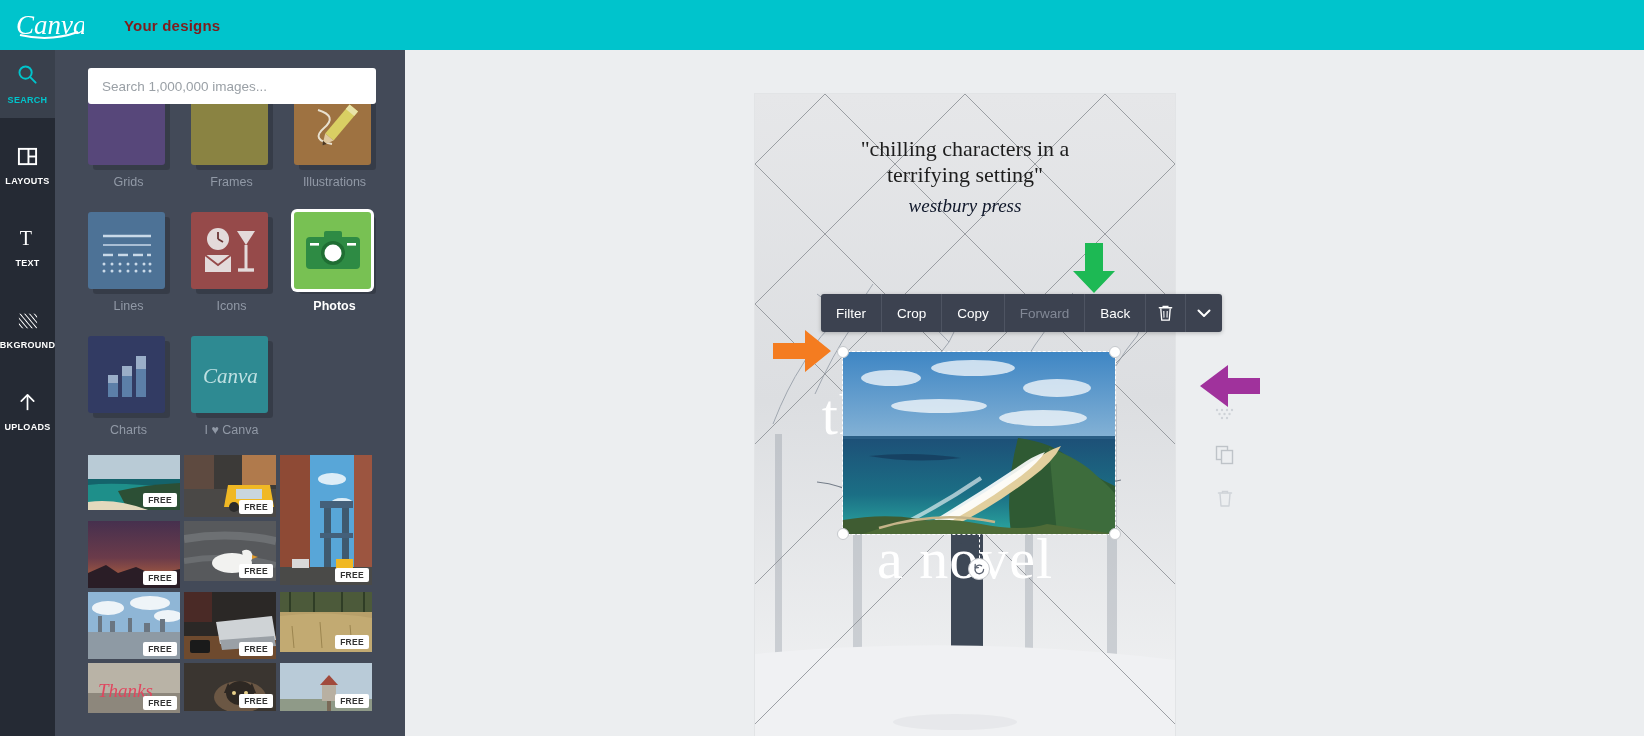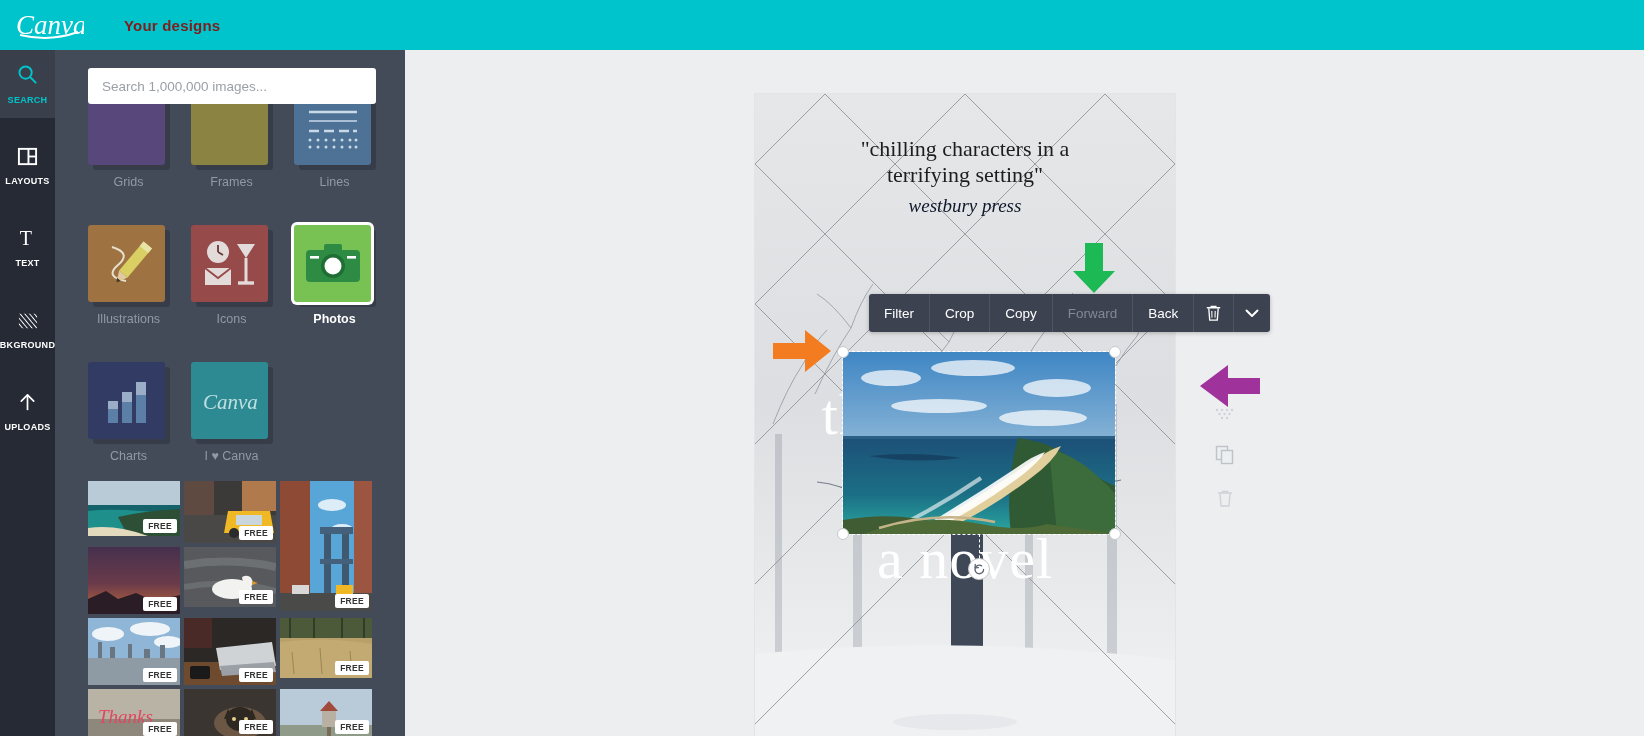--- a/index.html
+++ b/index.html
@@ -100,21 +100,21 @@
   .search-box::placeholder { color: #9aa0a6; }
 
   .panel-scroll {
     position: absolute; top: 0; left: 0;
     width: 350px; height: 686px;
     padding: 38px 33px 0 33px;
   }
   .cat-grid {
     display: grid;
     grid-template-columns: repeat(3, 81px);
-    gap: 36px 22px;
+    gap: 23px 22px;
   }
   .cat-cell { width: 81px; }
   .cat-thumb {
     position: relative;
     width: 77px; height: 77px;
     border-radius: 3px;
     cursor: pointer;
     overflow: visible;
   }
   .cat-thumb .stack {
@@ -237,21 +237,21 @@
   .rot-stem {
     position: absolute; left: 50%; bottom: -35px;
     width: 1px; height: 35px;
     border-left: 1px dashed #ffffff;
     z-index: 11;
   }
 
   
   .el-toolbar {
     position: absolute;
-    left: 464px; top: 244px;
+    left: 416px; top: 244px;
     height: 38px;
     background: #3c4250;
     border-radius: 3px;
     display: flex; align-items: stretch;
     z-index: 20;
     box-shadow: 0 1px 4px rgba(0,0,0,0.25);
   }
   .tb-item {
     display: flex; align-items: center; justify-content: center;
     padding: 0 15px;
@@ -369,20 +369,38 @@
       </div>
 
       <div class="cat-cell">
         <div class="cat-thumb">
           <div class="stack"></div>
           <div class="face" style="background:#8a8342"></div>
         </div>
         <div class="cat-label">Frames</div>
       </div>
 
+
+      <div class="cat-cell">
+        <div class="cat-thumb">
+          <div class="stack"></div>
+          <div class="face" style="background:#9e7241">
+            <svg width="62" height="58" viewBox="0 0 62 58">
+              <path d="M16 12 q20 6 6 18 q-14 12 8 16" stroke="#e8e0cf" stroke-width="2" fill="none"></path>
+              <g transform="rotate(40 36 28)">
+                <rect x="31" y="4" width="11" height="38" fill="#d9cf63"></rect>
+                <rect x="31" y="4" width="11" height="6" fill="#e8e3a8"></rect>
+                <polygon points="31,42 42,42 36.5,53" fill="#e0c9a0"></polygon>
+                <polygon points="34,49 39,49 36.5,53" fill="#4a3520"></polygon>
+              </g>
+            </svg>
+          </div>
+        </div>
+        <div class="cat-label">Illustrations</div>
+      </div>
 
       <div class="cat-cell">
         <div class="cat-thumb">
           <div class="stack"></div>
           <div class="face" style="background:#4d7296">
             <svg width="60" height="52" viewBox="0 0 60 52">
               <line x1="6" y1="11" x2="54" y2="11" stroke="#c9d9e8" stroke-width="2.6"></line>
               <line x1="6" y1="20" x2="54" y2="20" stroke="#c9d9e8" stroke-width="1.6"></line>
               <g stroke="#c9d9e8" stroke-width="2.4">
                 <line x1="6" y1="30" x2="16" y2="30"></line>
@@ -408,38 +426,20 @@
               </g>
             </svg>
           </div>
         </div>
         <div class="cat-label">Lines</div>
       </div>
 
       <div class="cat-cell">
         <div class="cat-thumb">
           <div class="stack"></div>
-          <div class="face" style="background:#9e7241">
-            <svg width="62" height="58" viewBox="0 0 62 58">
-              <path d="M16 12 q20 6 6 18 q-14 12 8 16" stroke="#e8e0cf" stroke-width="2" fill="none"></path>
-              <g transform="rotate(40 36 28)">
-                <rect x="31" y="4" width="11" height="38" fill="#d9cf63"></rect>
-                <rect x="31" y="4" width="11" height="6" fill="#e8e3a8"></rect>
-                <polygon points="31,42 42,42 36.5,53" fill="#e0c9a0"></polygon>
-                <polygon points="34,49 39,49 36.5,53" fill="#4a3520"></polygon>
-              </g>
-            </svg>
-          </div>
-        </div>
-        <div class="cat-label">Illustrations</div>
-      </div>
-
-      <div class="cat-cell">
-        <div class="cat-thumb">
-          <div class="stack"></div>
           <div class="face" style="background:#964a4a">
             <svg width="62" height="56" viewBox="0 0 62 56">
               <circle cx="19" cy="16" r="11" fill="#e3dada"></circle>
               <line x1="19" y1="16" x2="19" y2="9" stroke="#6b3636" stroke-width="1.8"></line>
               <line x1="19" y1="16" x2="24" y2="19" stroke="#6b3636" stroke-width="1.8"></line>
               <rect x="6" y="32" width="26" height="17" fill="#e3dada"></rect>
               <path d="M6 32 L19 42 L32 32" stroke="#964a4a" stroke-width="1.8" fill="none"></path>
               <path d="M38 8 H56 L47 22 Z" fill="#e3dada"></path>
               <line x1="47" y1="22" x2="47" y2="46" stroke="#e3dada" stroke-width="3"></line>
               <line x1="39" y1="47" x2="55" y2="47" stroke="#e3dada" stroke-width="3.4"></line>

